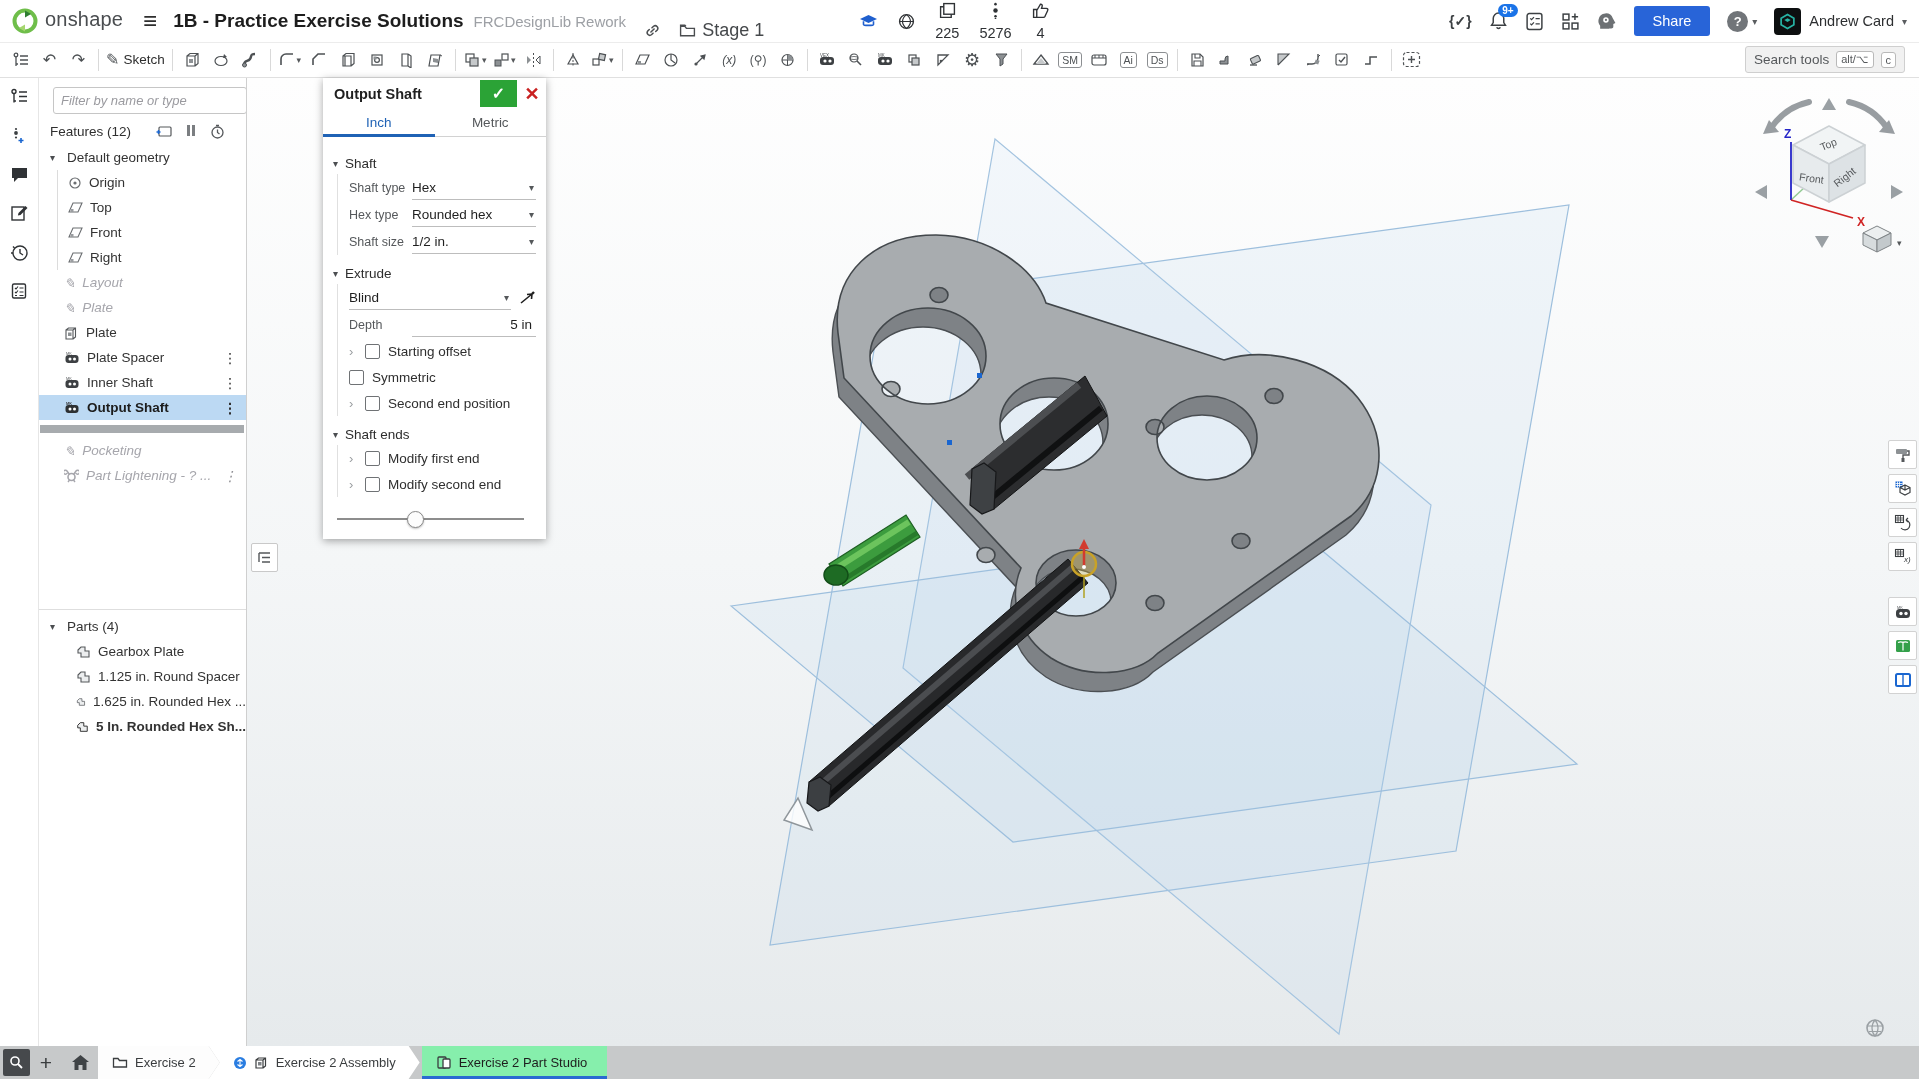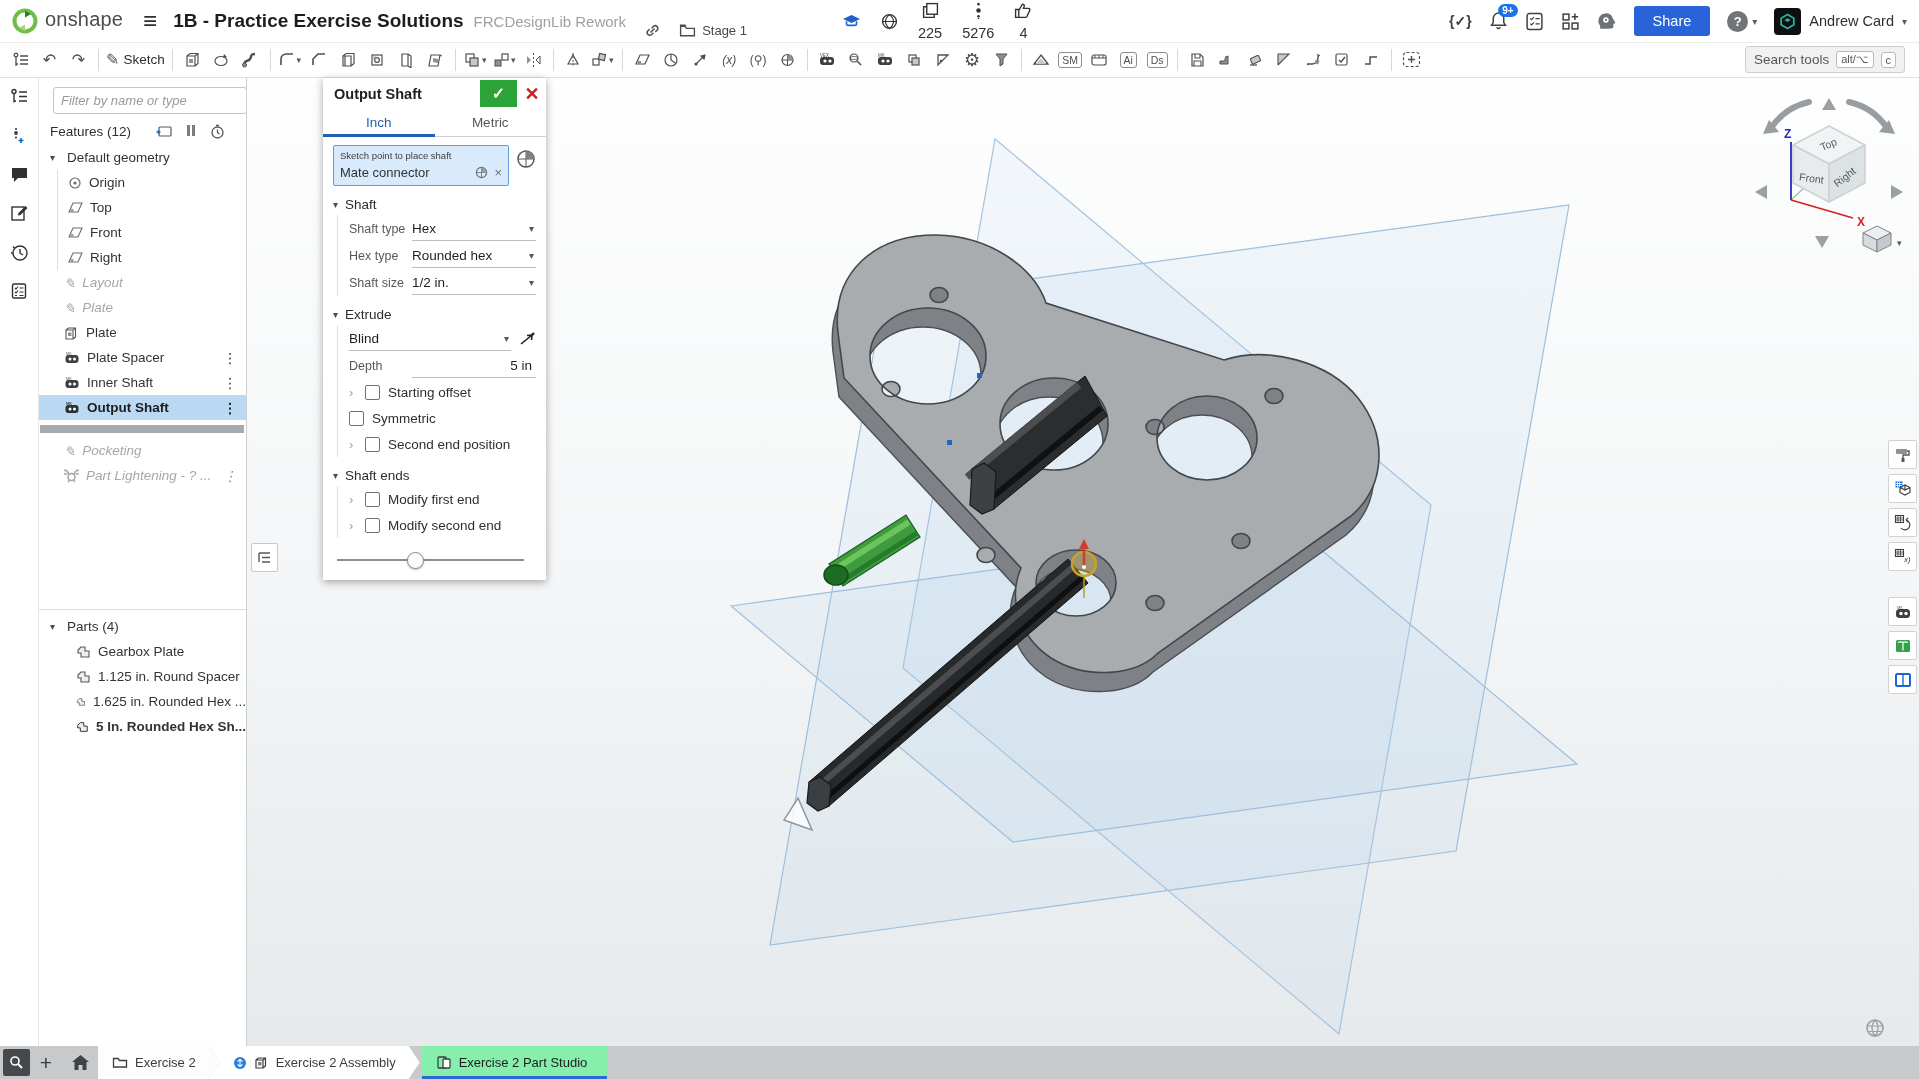--- a/index.html
+++ b/index.html
@@ -6,21 +6,21 @@
   #app{position:relative;width:1919px;height:1079px;background:#fff;overflow:hidden;
        font-family:"Liberation Sans",sans-serif;color:#333;font-size:13px;}
   svg{display:block}
   
   #topbar{position:absolute;left:0;top:0;right:0;height:42px;background:#fff;display:flex;align-items:center;padding:0 12px;border-bottom:1px solid #ececec;z-index:40;}
   .brand{display:flex;gap:7px;}
   .brand-name{font-size:20px;color:#4a4d50;font-weight:500;letter-spacing:.2px;}
   .hamburger{font-size:24px;color:#2e2e2e;margin:0 16px 0 20px;cursor:pointer;}
   .doc-title{font-size:19px;font-weight:bold;color:#1d1d1d;white-space:nowrap;}
   .doc-sub{font-size:15px;color:#9da0a5;margin-left:10px;white-space:nowrap;}
-  .tb-item{display:flex;align-items:center;gap:6px;margin-left:18px;color:#45484b;font-size:13px;margin-top:18px;}
+  .tb-item{display:flex;align-items:center;gap:6px;margin-left:18px;color:#45484b;font-size:18px;margin-top:18px;}
   .stats{display:flex;align-items:center;gap:20px;margin-left:95px;}
   .stat{display:flex;align-items:center;gap:6px;font-size:14.5px;color:#2f3235;flex-direction:column;}
   .right-group{margin-left:auto;display:flex;align-items:center;gap:17px;}
   .bell-wrap{position:relative;}
   .badge{position:absolute;top:-7px;right:-10px;background:#1a73e8;color:#fff;font-size:10px;font-weight:bold;padding:1px 4px;border-radius:7px;}
   .share-btn{background:#2864d8;color:#fff;font-size:14.5px;padding:7px 19px;border-radius:3px;border:none;cursor:pointer;}
   .help-circle{width:21px;height:21px;border-radius:50%;background:#717579;color:#fff;font-size:13px;font-weight:bold;display:flex;align-items:center;justify-content:center;}
   .caret{font-size:10px;color:#5a5d60;}
   .avatar{width:27px;height:27px;border-radius:4px;background:#0d0f10;display:flex;align-items:center;justify-content:center;}
   .user-name{font-size:14.5px;color:#2d2f31;}
@@ -831,40 +831,20 @@
     <div class="dtitle">
       <span class="dtitle-text">Output Shaft</span>
       <span class="dlg-ok">✓</span>
       <span class="dlg-x">✕</span>
     </div>
     <div class="dtabs">
       <span class="dtab active">Inch</span>
       <span class="dtab">Metric</span>
     </div>
     <div class="dbody">
-      <div class="sel-wrap">
-        <div class="bfield">
-          <div class="blabel">Sketch point to place shaft</div>
-          <div class="bval">
-            <span>Mate connector</span>
-            <span class="spacer"></span>
-            <svg width="13" height="13" viewBox="0 0 14 14">
-                <circle cx="7" cy="7" r="5.5" fill="none" stroke="#6b6e71" stroke-width="1.2"></circle>
-                <path d="M7 1.5 v11 M1.5 7 h11" stroke="#6b6e71" stroke-width=".9"></path>
-                <path d="M7 7 L7 1.5 A5.5 5.5 0 0 1 12.5 7 Z" fill="#9b9ea1"></path>
-              </svg>
-            <span class="bx">×</span>
-          </div>
-        </div>
-        <svg width="20" height="20" viewBox="0 0 20 20" style="margin-top:4px;">
-            <circle cx="10" cy="10" r="8" fill="none" stroke="#55585b" stroke-width="1.5"></circle>
-            <path d="M10 2 v16 M2 10 h16" stroke="#55585b" stroke-width="1"></path>
-            <path d="M10 10 L10 2 A8 8 0 0 1 18 10 Z" fill="#7e8286"></path>
-          </svg>
-      </div>
 
       <div class="shead">
         <span class="rcaret">▾</span>
         <span>Shaft</span>
       </div>
       <div class="sbody">
         <div class="drow">
           <span class="dlab">Shaft type</span>
           <span class="dval">
               <span>Hex</span>

